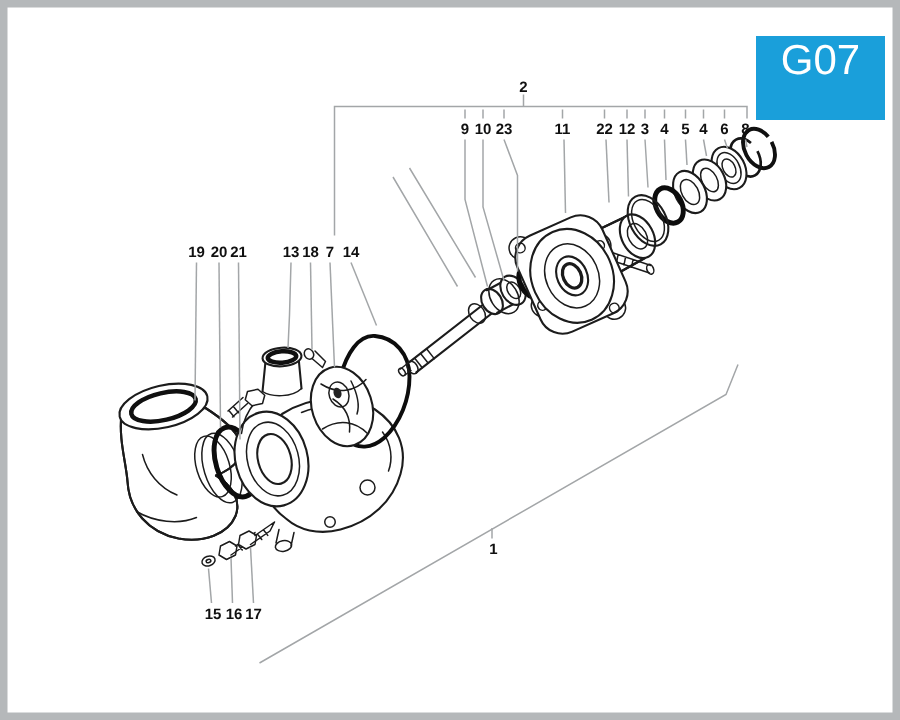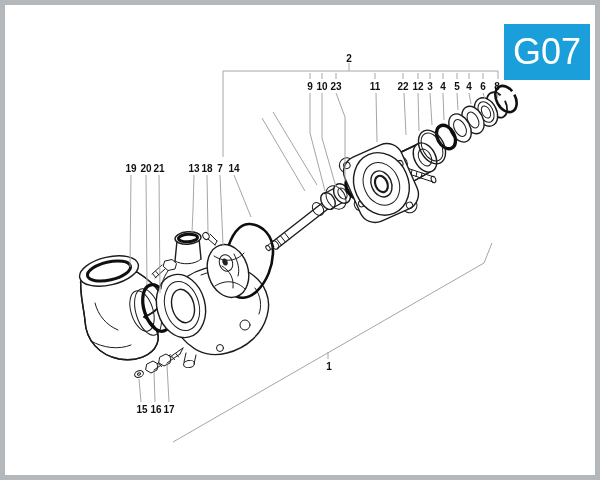--- a/index.html
+++ b/index.html
@@ -4,22 +4,22 @@
 <style>
   html,body{margin:0;padding:0;background:#e8e8e8;}
   .page{
     position:relative;width:600px;height:480px;box-sizing:border-box;
     background:#ffffff;border:5px solid #b5b8ba;overflow:hidden;
     font-family:"Liberation Sans",sans-serif;
   }
   .page svg{position:absolute;left:0;top:0;}
   .badge{
     position:absolute;left:499px;top:19px;width:86px;height:56px;
-    background:#1a9fda;color:#ffffff;display:flex;align-items:center;justify-content:center;
-    font-family:"Liberation Sans",sans-serif;font-size:36px;font-weight:400;letter-spacing:0px;
+    background:#1a9fda;color:#ffffff;display:flex;justify-content:center;
+    font-family:"Liberation Sans",sans-serif;font-size:28px;font-weight:400;letter-spacing:0px;
   }
   
   .ink{fill:none;stroke:#1c1c1c;stroke-width:1.4;stroke-linecap:round;stroke-linejoin:round;}
   .thin{stroke-width:1;}
   .wfill{fill:#ffffff;}
   .rim{fill:none;stroke:#101010;stroke-width:3;}
   .rim2{fill:none;stroke:#1a1a1a;stroke-width:2.2;}
   .oring{fill:none;stroke:#0d0d0d;stroke-width:3.3;}
   .gasket{fill:none;stroke:#0d0d0d;stroke-width:2.6;}
   .clip{fill:none;stroke:#161616;stroke-width:1.8;stroke-dasharray:64 12;}

